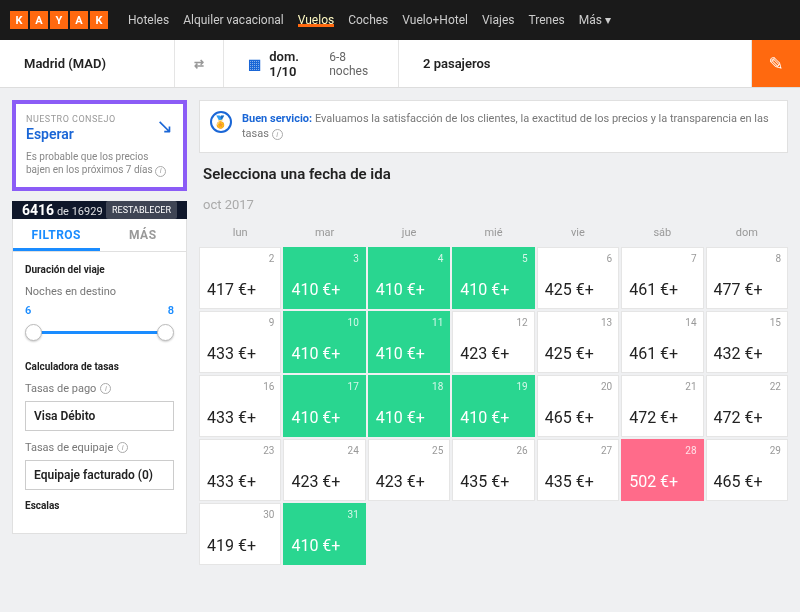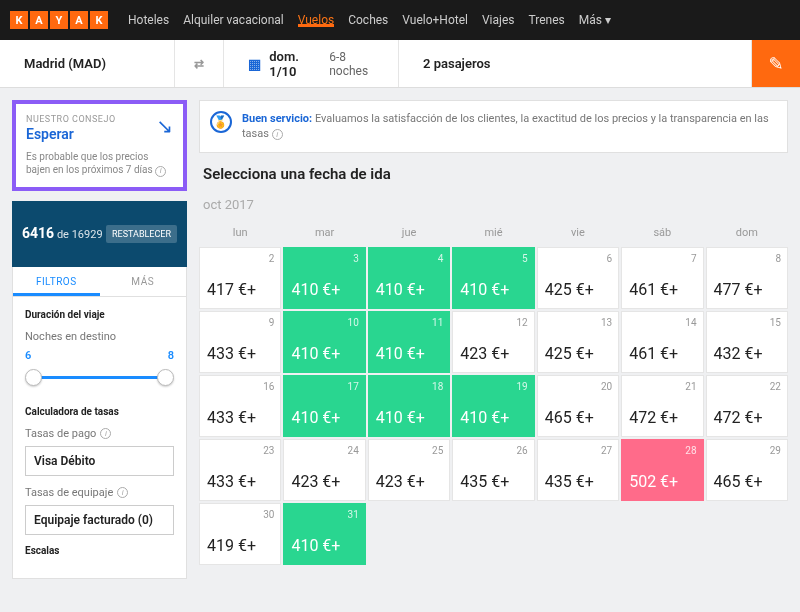--- a/index.html
+++ b/index.html
@@ -2,45 +2,45 @@
 <html><head>
 <meta charset="utf-8">
 <style>
 *{margin:0;padding:0;box-sizing:border-box;font-family:-apple-system,BlinkMacSystemFont,"Segoe UI",Roboto,Arial,sans-serif}
 body{background:#eff0f2;width:800px;height:612px;overflow:hidden}
 .header{background:#1a1a1a;height:40px;display:flex;align-items:center;padding:0 10px}
 .logo{display:flex;gap:2px;margin-right:20px}
 .logo span{background:#ff690f;color:#fff;width:18px;height:18px;display:inline-flex;align-items:center;justify-content:center;font-size:11px;font-weight:bold}
 .nav{display:flex;gap:14px}
 .nav a{color:#ccc;text-decoration:none;font-size:12px;padding:0 0;position:relative}
-.nav a.active{color:#f97316}
+.nav a.active{color:#fef9c3}
 .nav a.active::after{content:"";position:absolute;bottom:0;left:0;right:0;height:3px;background:#ff690f}
 .searchbar{background:#fff;border-bottom:1px solid #ddd;height:48px;display:flex;align-items:stretch}
 .sb-box{border-right:1px solid #e5e5e5;display:flex;align-items:center;padding:0 24px;font-size:13px;font-weight:600;color:#222}
 .sb-origin{width:175px}
 .sb-swap{width:30px;justify-content:center;color:#999;font-size:12px}
 .sb-dest{width:175px}
 .sb-date{width:175px;gap:8px}
 .sb-date .icon{color:#1a66d6;font-size:14px}
 .sb-nights{font-weight:normal;color:#666;font-size:12px;margin-left:6px}
 .sb-pax{flex:1}
 .sb-edit{width:48px;background:#ff690f;display:flex;align-items:center;justify-content:center;color:#fff;font-size:18px}
 .content{display:flex;gap:12px;padding:12px}
 .sidebar{width:175px;flex-shrink:0}
 .advice{background:#fff;border:4px solid #8b5cf6;padding:10px;margin-bottom:10px;position:relative}
 .advice-label{font-size:9px;color:#999;letter-spacing:0.5px}
 .advice-action{color:#1a66d6;font-weight:600;font-size:14px;margin-top:2px}
 .advice-trend{position:absolute;right:10px;top:10px;font-size:20px;color:#1a66d6}
 .advice-text{font-size:10px;color:#888;margin-top:8px;line-height:1.3}
-.counter{background:#0c4a6e;color:#fff;padding:24px 10px;display:flex;align-items:flex-start;justify-content:space-between;font-size:11px}
+.counter{background:#0f172a;color:#fff;padding:0 10px;display:flex;align-items:center;justify-content:space-between;font-size:11px}
 .counter b{font-size:14px;font-weight:700}
 .counter span{opacity:0.85}
 .reset{background:rgba(255,255,255,0.2);padding:4px 6px;font-size:9px;border-radius:2px}
 .tabs{display:flex;background:#fff;border:1px solid #e0e0e0;border-top:none}
-.tab{flex:1;text-align:center;padding:9px 0;font-size:10px;font-weight:400;color:#999;letter-spacing:0.5px}
+.tab{flex:1;text-align:center;padding:9px 0;font-size:12px;font-weight:700;color:#999;letter-spacing:0.5px}
 .tab.active{color:#1a8cff;box-shadow:inset 0 -3px 0 #1a8cff}
 .panel{background:#fff;border:1px solid #e0e0e0;border-top:none;padding:12px}
 .panel h3{font-size:10px;font-weight:700;color:#222;margin-bottom:10px}
 .panel-label{font-size:11px;color:#777;margin-bottom:6px;display:flex;align-items:center;gap:4px}
 .slider{position:relative;height:30px;margin-bottom:8px}
 .slider-track{position:absolute;top:14px;left:8px;right:8px;height:3px;background:#1a8cff;border-radius:2px}
 .slider-handle{position:absolute;top:7px;width:17px;height:17px;background:#fff;border:1px solid #bbb;border-radius:50%;box-shadow:0 1px 2px rgba(0,0,0,0.2)}
 .slider-labels{display:flex;justify-content:space-between;font-size:11px;color:#1a8cff;font-weight:600}
 .select-box{border:1px solid #ccc;padding:7px 8px;font-size:12px;font-weight:600;color:#222;margin-bottom:10px}
 .main{flex:1}

